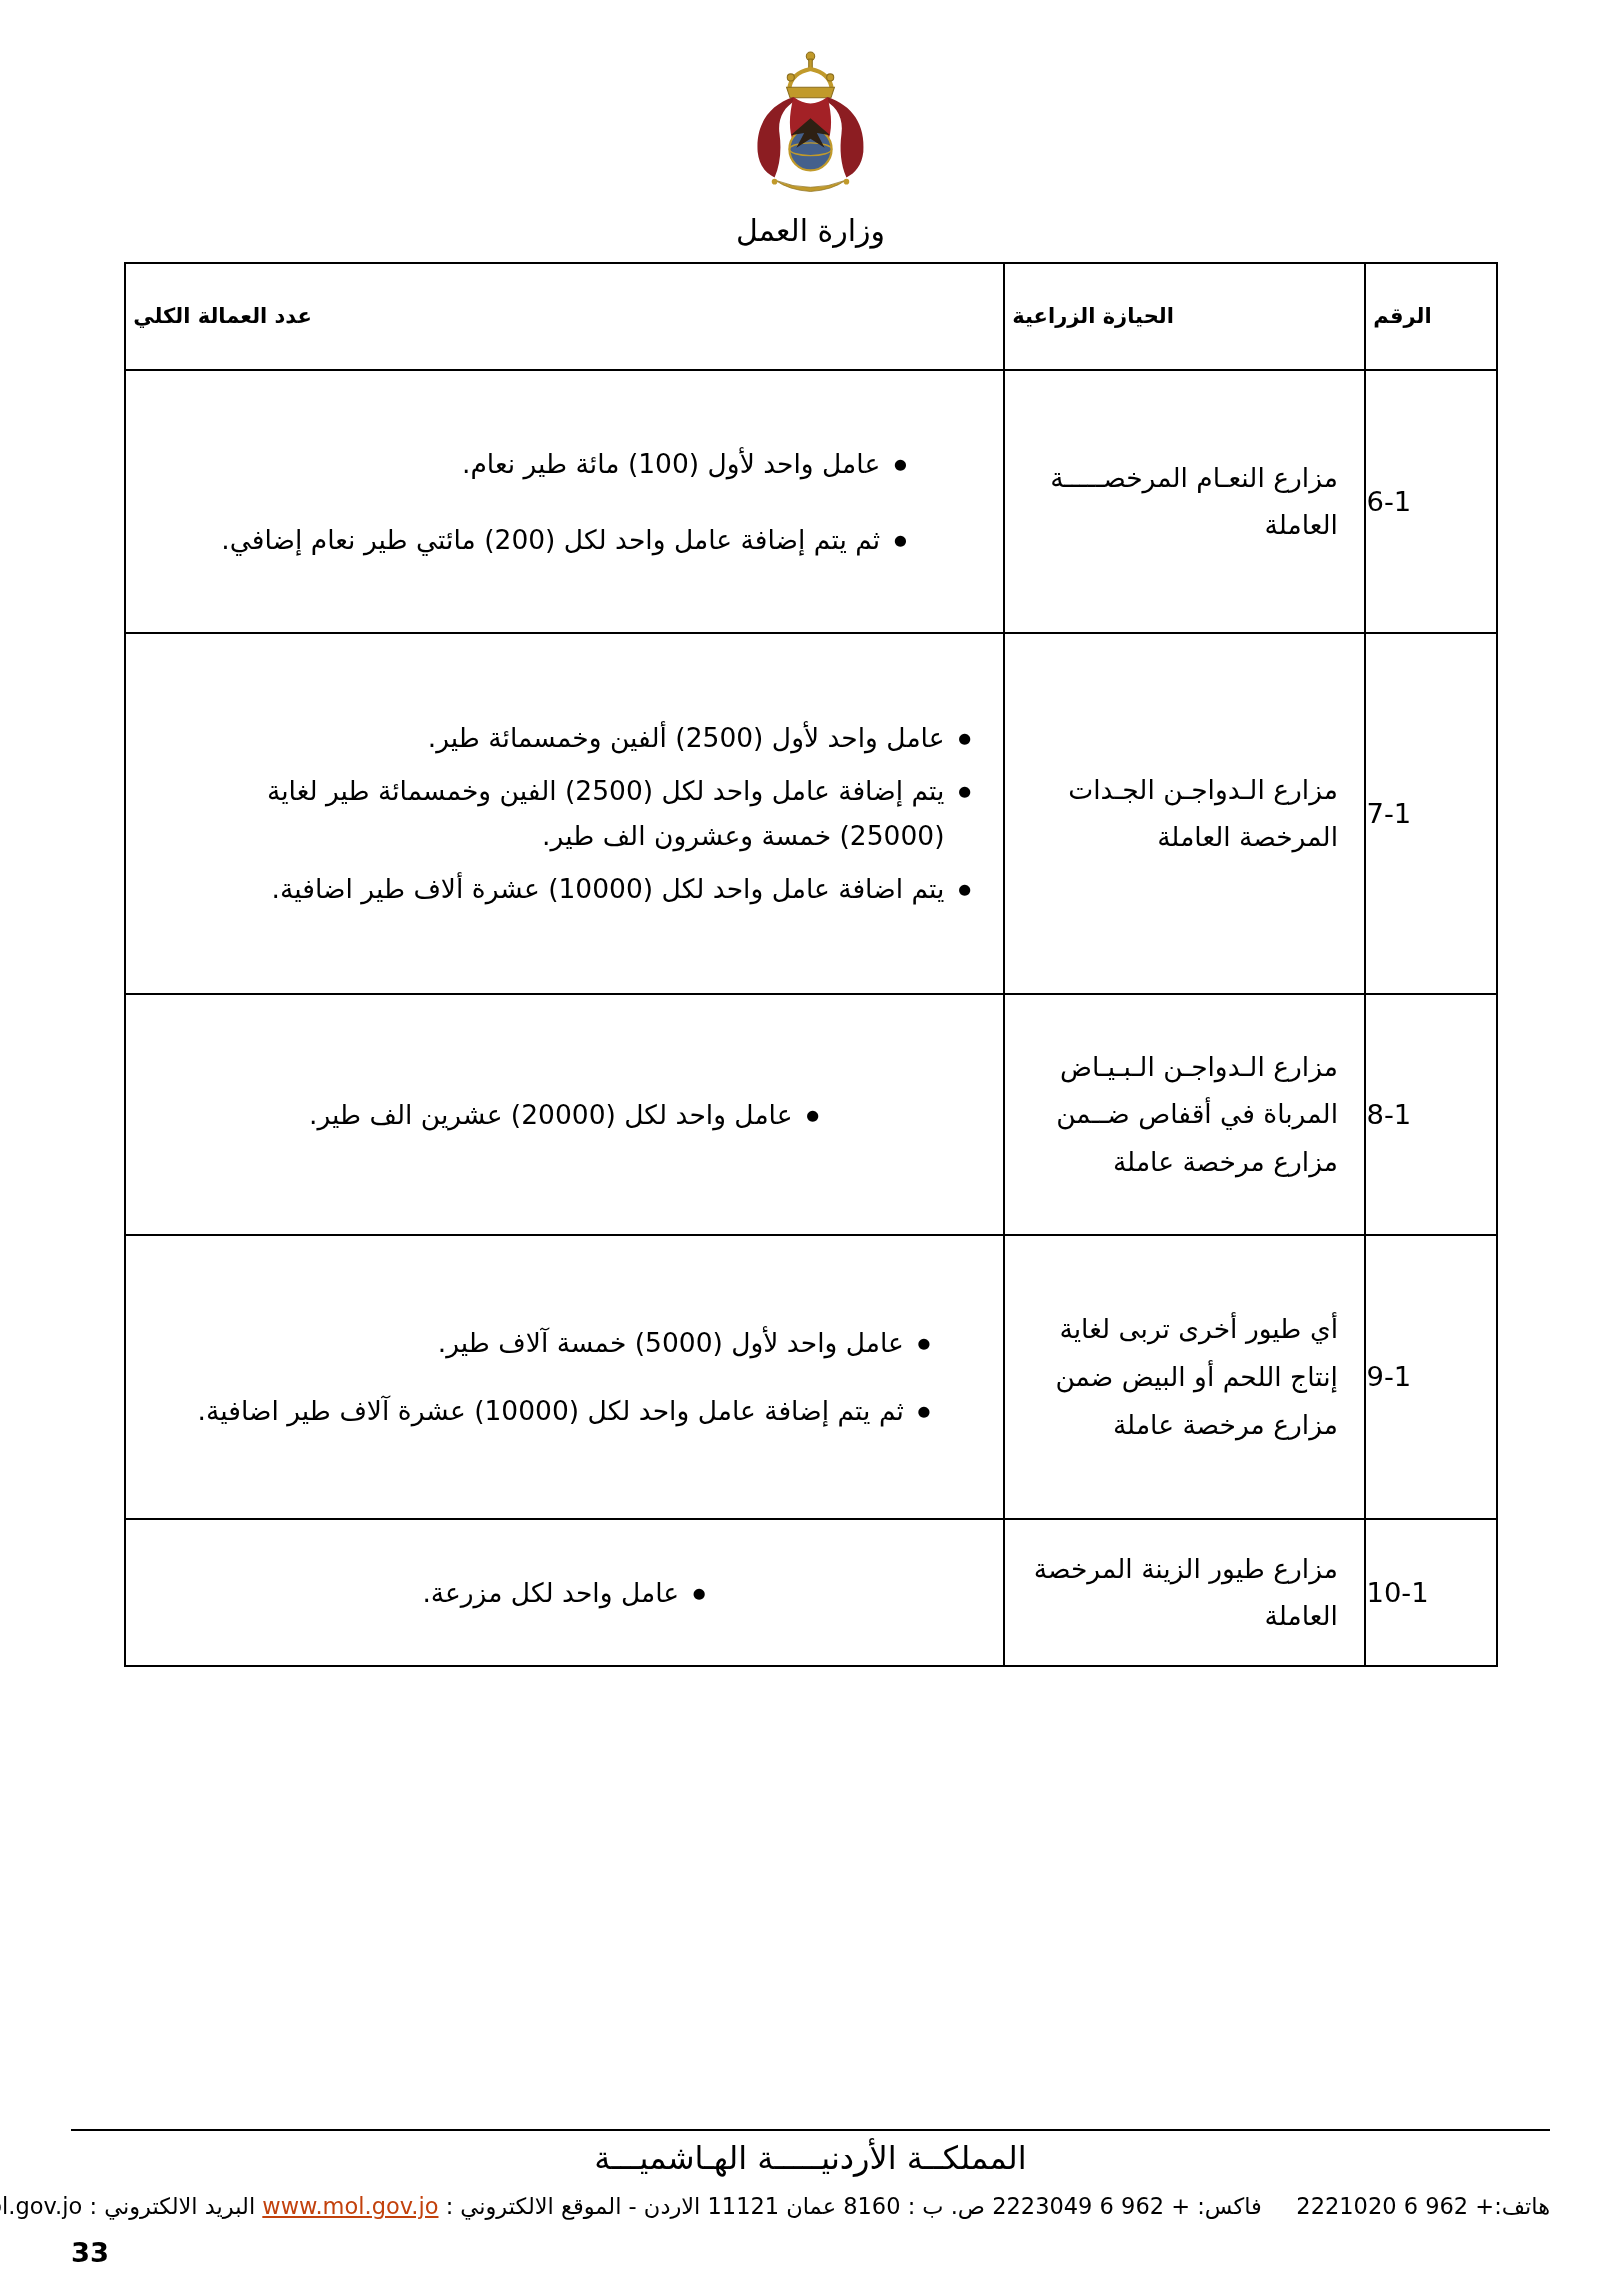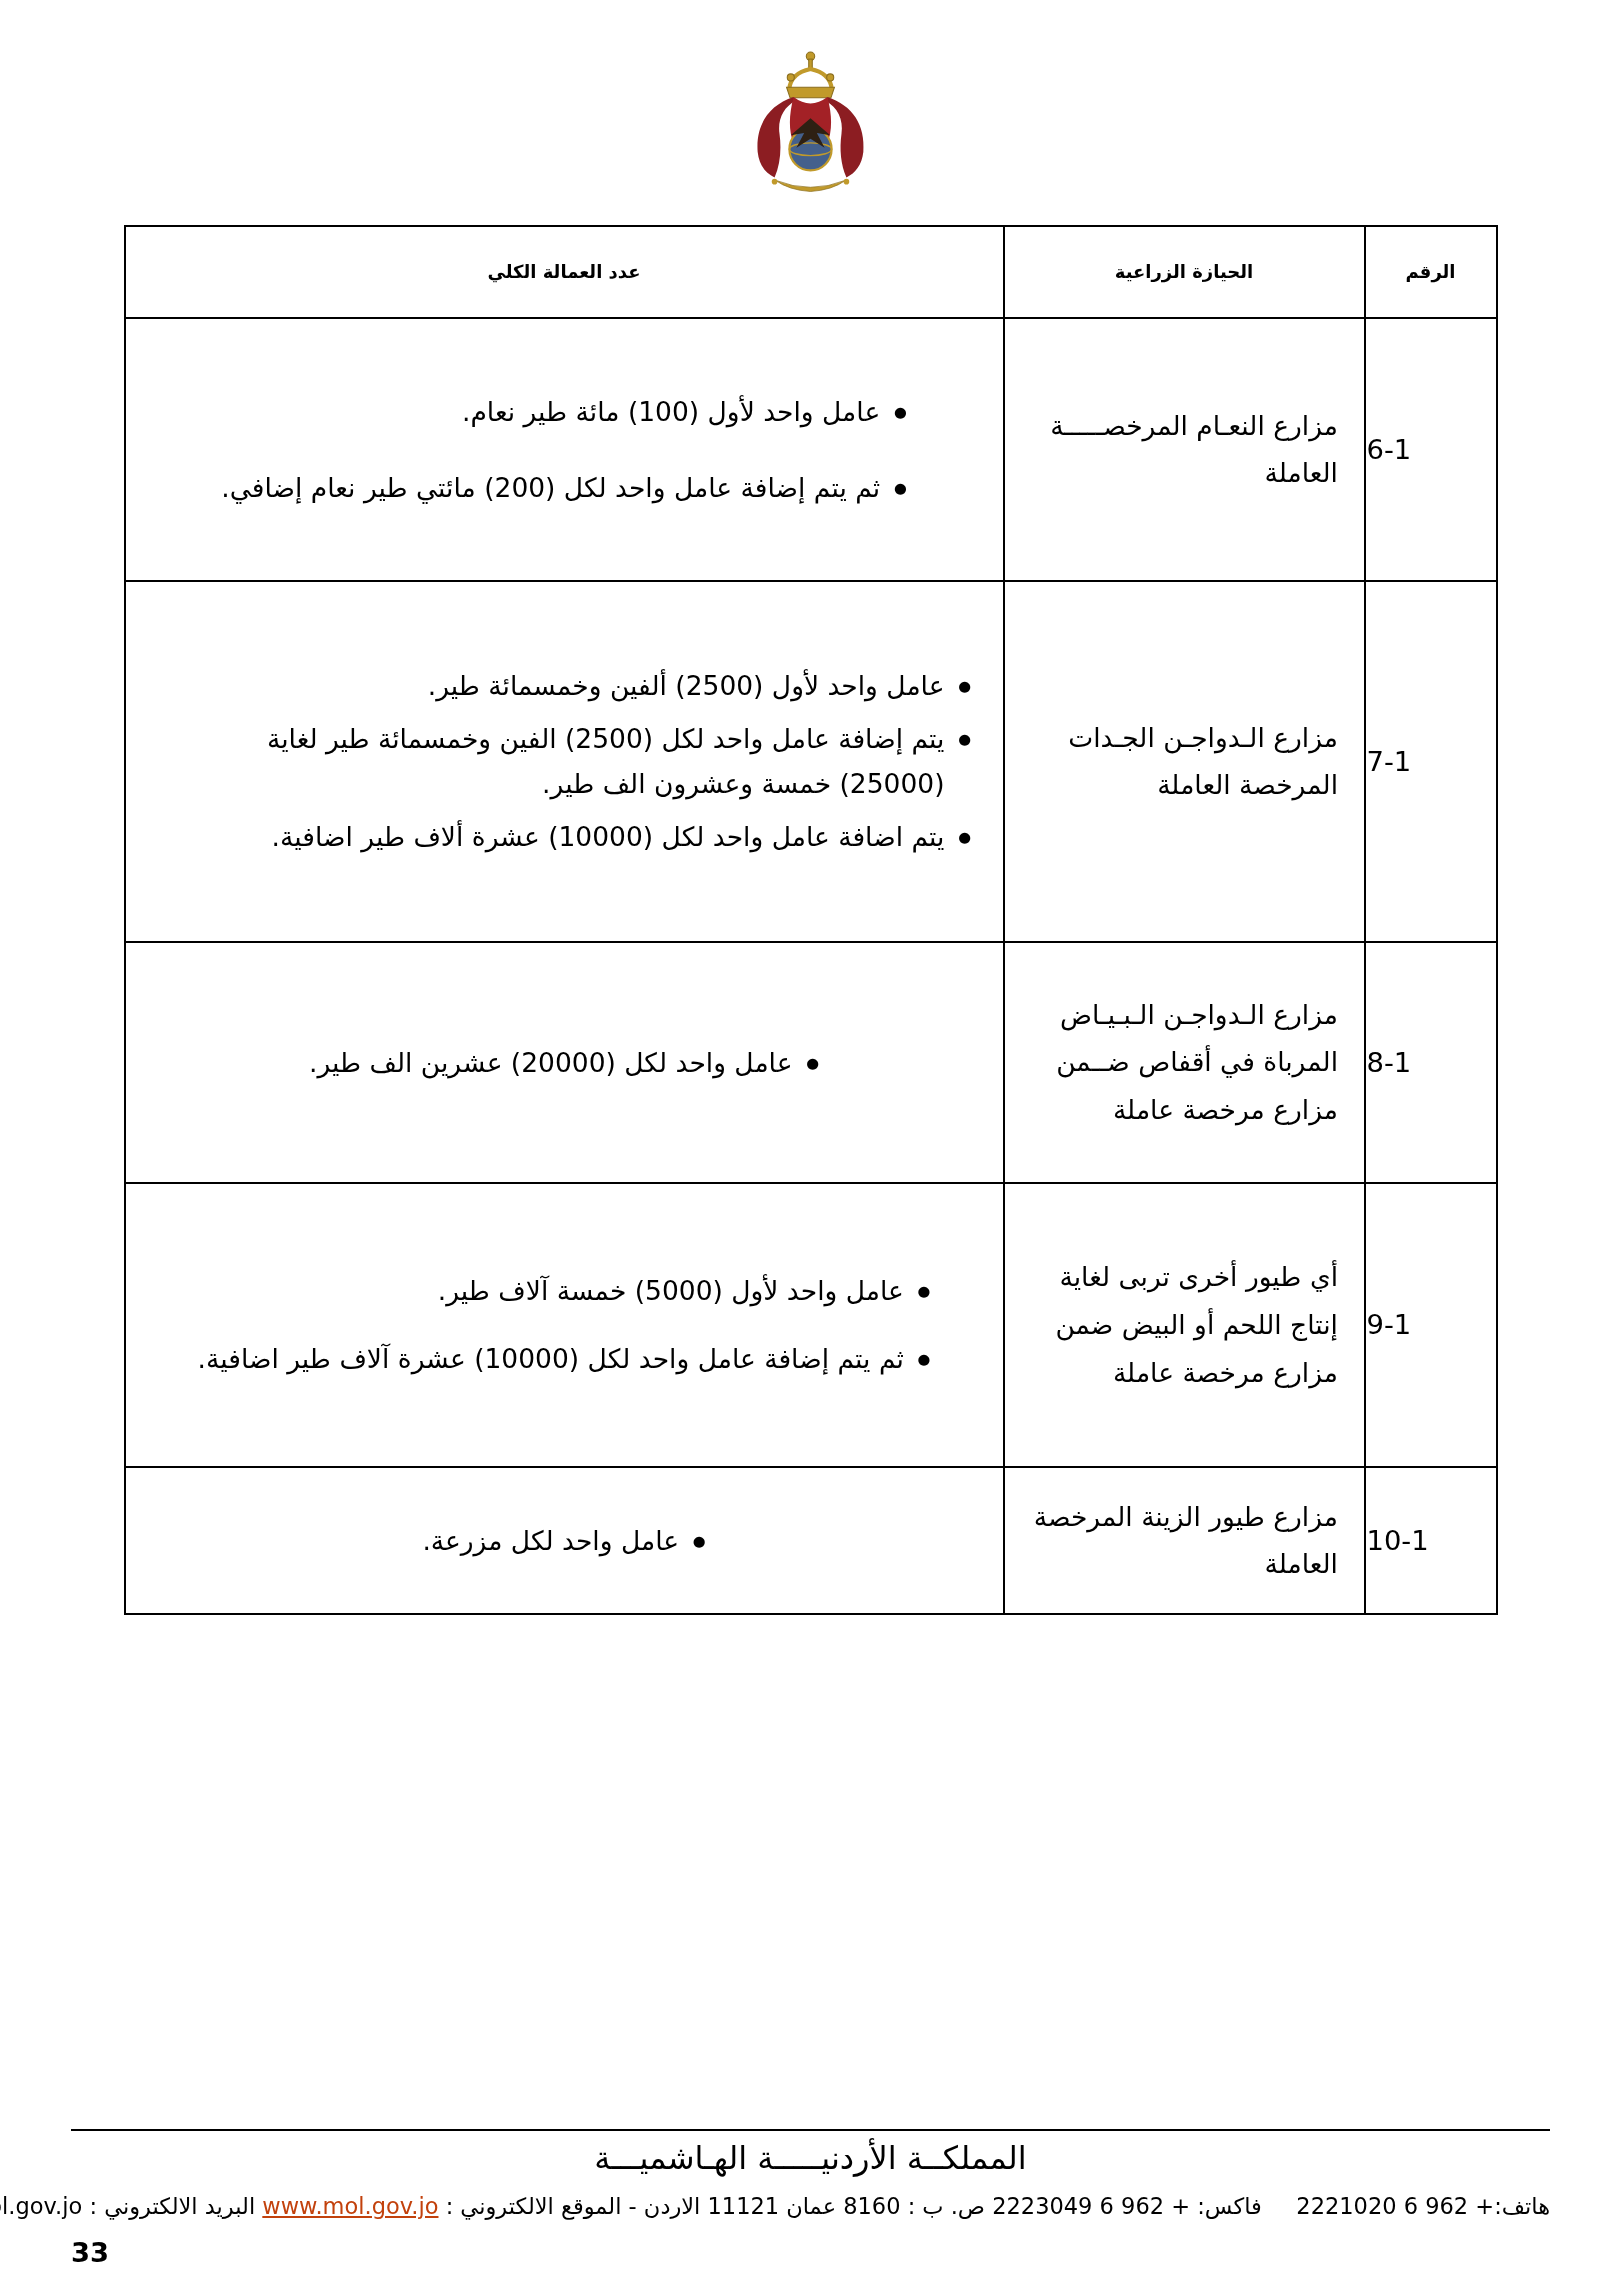--- a/index.html
+++ b/index.html
@@ -39,24 +39,24 @@
     margin:13.7px auto 0;
     border-collapse:collapse;
     border:2.9px solid #000;
     table-layout:fixed;
   }
   table.holdings th, table.holdings td { border:2px solid #000; box-sizing:border-box; }
   col.c-num { width:132px; }
   col.c-holding { width:361px; }
   col.c-workers { width:879px; }
   th {
-    height:92px;
-    font-size:18px;
+    height:107px;
+    font-size:21px;
     font-weight:bold;
-    text-align:center;
+    text-align:left;
     vertical-align:middle;
     padding:0 7.8px;
   }
   td.num {
     text-align:left;
     vertical-align:middle;
     font-size:27.4px;
   }
   td.holding {
     font-size:26.5px;
@@ -122,20 +122,21 @@
 
       <circle cx="110" cy="148" r="30" fill="#44608c" stroke="#c19a2b" stroke-width="3"></circle>
       <ellipse cx="110" cy="148" rx="30" ry="9" fill="none" stroke="#c19a2b" stroke-width="2"></ellipse>
 
       <path d="M110 104 L82 128 L101 125 L90 146 L110 133 L130 146 L119 125 L138 128 Z" fill="#2e2013"></path>
 
       <path d="M60 192 Q110 212 160 192 Q141 206 110 208 Q79 206 60 192 Z" fill="#c19a2b" stroke="#8a6d1d" stroke-width="1"></path>
       <circle cx="59" cy="194" r="4" fill="#c19a2b"></circle>
       <circle cx="161" cy="194" r="4" fill="#c19a2b"></circle>
     </svg>
+    <div class="ministry">وزارة العمل</div>
   </div>
 
 
   <table class="holdings">
     <colgroup>
       <col class="c-num">
       <col class="c-holding">
       <col class="c-workers">
     </colgroup>
     <thead>

